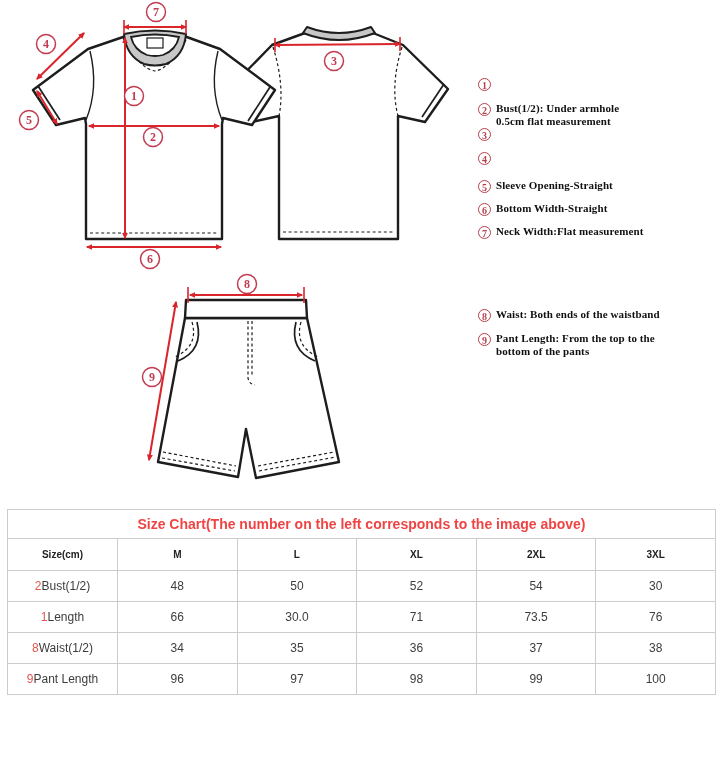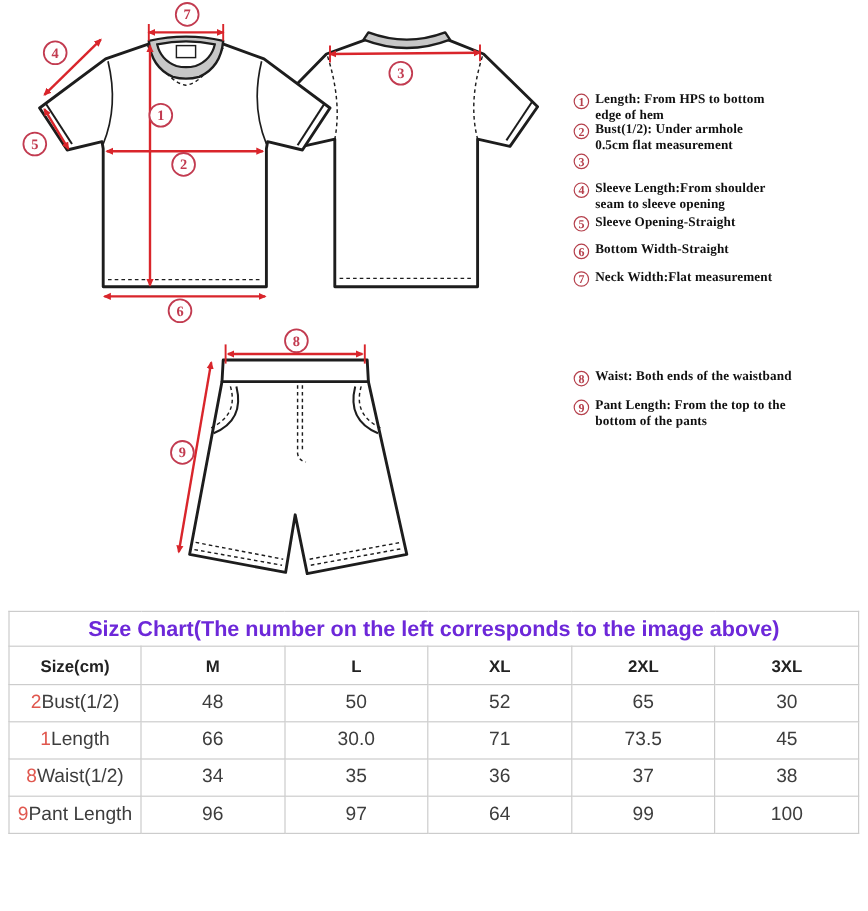--- a/index.html
+++ b/index.html
@@ -50,23 +50,23 @@
   }
 
   
   .size-table {
     position:absolute; left:7px; top:509px; width:709px;
     border-collapse:collapse; table-layout:fixed; background:#fff;
   }
   .size-table th, .size-table td {
     border:1px solid #ccc; text-align:center; vertical-align:middle;
   }
-  .title-cell { height:29px; font-size:18px; font-weight:bold; color:#6d28d9; }
-  th.size-col { height:32px; font-size:14px; font-weight:bold; color:#222; }
-  .size-table td { height:31px; font-size:16px; color:#3d3d3d; }
+  .title-cell { height:29px; font-size:14px; font-weight:bold; color:#ef4444; }
+  th.size-col { height:32px; font-size:10px; font-weight:bold; color:#222; }
+  .size-table td { height:31px; font-size:12px; color:#3d3d3d; }
 </style>
 </head>
 <body>
 
 <div class="stage">
 
   <div class="diagram-area">
     <svg class="diagram-svg" width="723" height="506" viewBox="0 0 723 506">
       <defs>
         <marker id="ah" markerWidth="7" markerHeight="7" refX="5.4" refY="3.5" orient="auto-start-reverse" markerUnits="userSpaceOnUse">
@@ -176,35 +176,31 @@
         <g class="callout">
           <circle cx="152" cy="377" r="9.5" stroke="#c23b50"></circle>
             <text x="152" y="381" stroke="none" fill="#c23b50">9</text>
         </g>
       </g>
     </svg>
 
     <div class="legend legend-top" id="legend-top">
         <div class="legend-item">
           <span class="legend-num" style="border: 1.5px solid rgb(181, 64, 76); color: rgb(181, 64, 76);">1</span>
-          <span class="legend-text">Length: From HPS to bottom
-edge of hem</span>
         </div>
         <div class="legend-item">
           <span class="legend-num" style="border: 1.5px solid rgb(181, 64, 76); color: rgb(181, 64, 76);">2</span>
           <span class="legend-text">Bust(1/2): Under armhole
 0.5cm flat measurement</span>
         </div>
         <div class="legend-item">
           <span class="legend-num" style="border: 1.5px solid rgb(181, 64, 76); color: rgb(181, 64, 76);">3</span>
         </div>
         <div class="legend-item">
           <span class="legend-num" style="border: 1.5px solid rgb(181, 64, 76); color: rgb(181, 64, 76);">4</span>
-          <span class="legend-text">Sleeve Length:From shoulder
-seam to sleeve opening</span>
         </div>
         <div class="legend-item">
           <span class="legend-num" style="border: 1.5px solid rgb(181, 64, 76); color: rgb(181, 64, 76);">5</span>
           <span class="legend-text">Sleeve Opening-Straight</span>
         </div>
         <div class="legend-item">
           <span class="legend-num" style="border: 1.5px solid rgb(181, 64, 76); color: rgb(181, 64, 76);">6</span>
           <span class="legend-text">Bottom Width-Straight</span>
         </div>
         <div class="legend-item">
@@ -246,43 +242,43 @@
           <th class="size-col">2XL</th>
           <th class="size-col">3XL</th>
         </tr>
     </thead>
     <tbody id="table-body">
         <tr>
           <td class="row-label"><span style="color: rgb(224, 87, 78);">2</span>Bust(1/2)</td>
           <td>48</td>
           <td>50</td>
           <td>52</td>
-          <td>65</td>
+          <td>54</td>
           <td>30</td>
         </tr>
         <tr>
           <td class="row-label"><span style="color: rgb(224, 87, 78);">1</span>Length</td>
           <td>66</td>
           <td>30.0</td>
           <td>71</td>
           <td>73.5</td>
-          <td>45</td>
+          <td>76</td>
         </tr>
         <tr>
           <td class="row-label"><span style="color: rgb(224, 87, 78);">8</span>Waist(1/2)</td>
           <td>34</td>
           <td>35</td>
           <td>36</td>
           <td>37</td>
           <td>38</td>
         </tr>
         <tr>
           <td class="row-label"><span style="color: rgb(224, 87, 78);">9</span>Pant Length</td>
           <td>96</td>
           <td>97</td>
-          <td>64</td>
+          <td>98</td>
           <td>99</td>
           <td>100</td>
         </tr>
       </tbody>
   </table>
 
 </div>
 
 </body></html>

